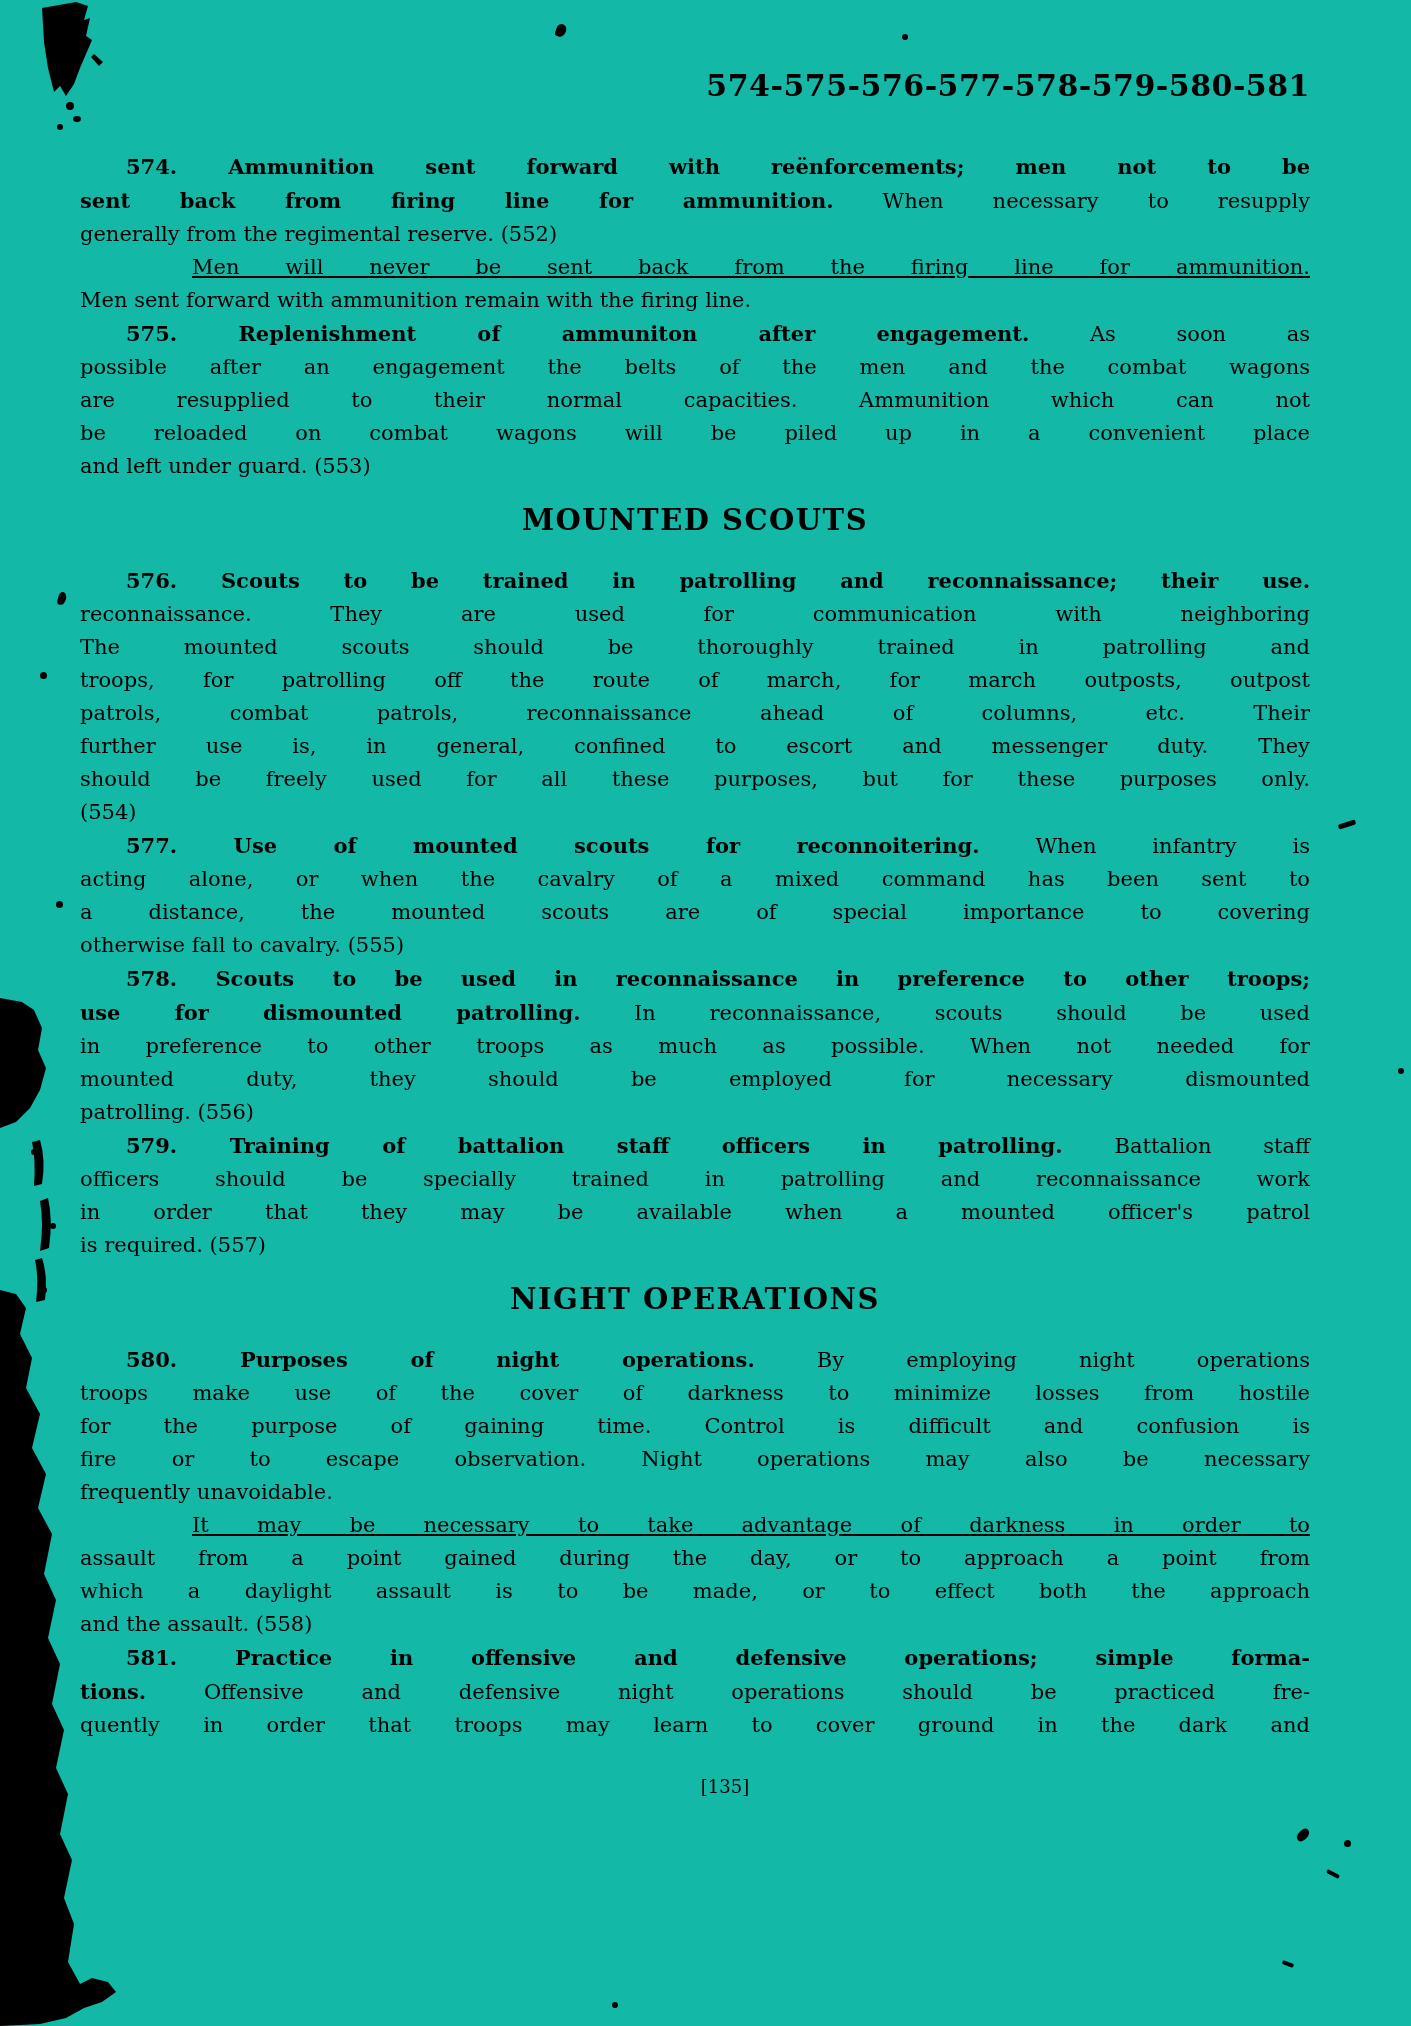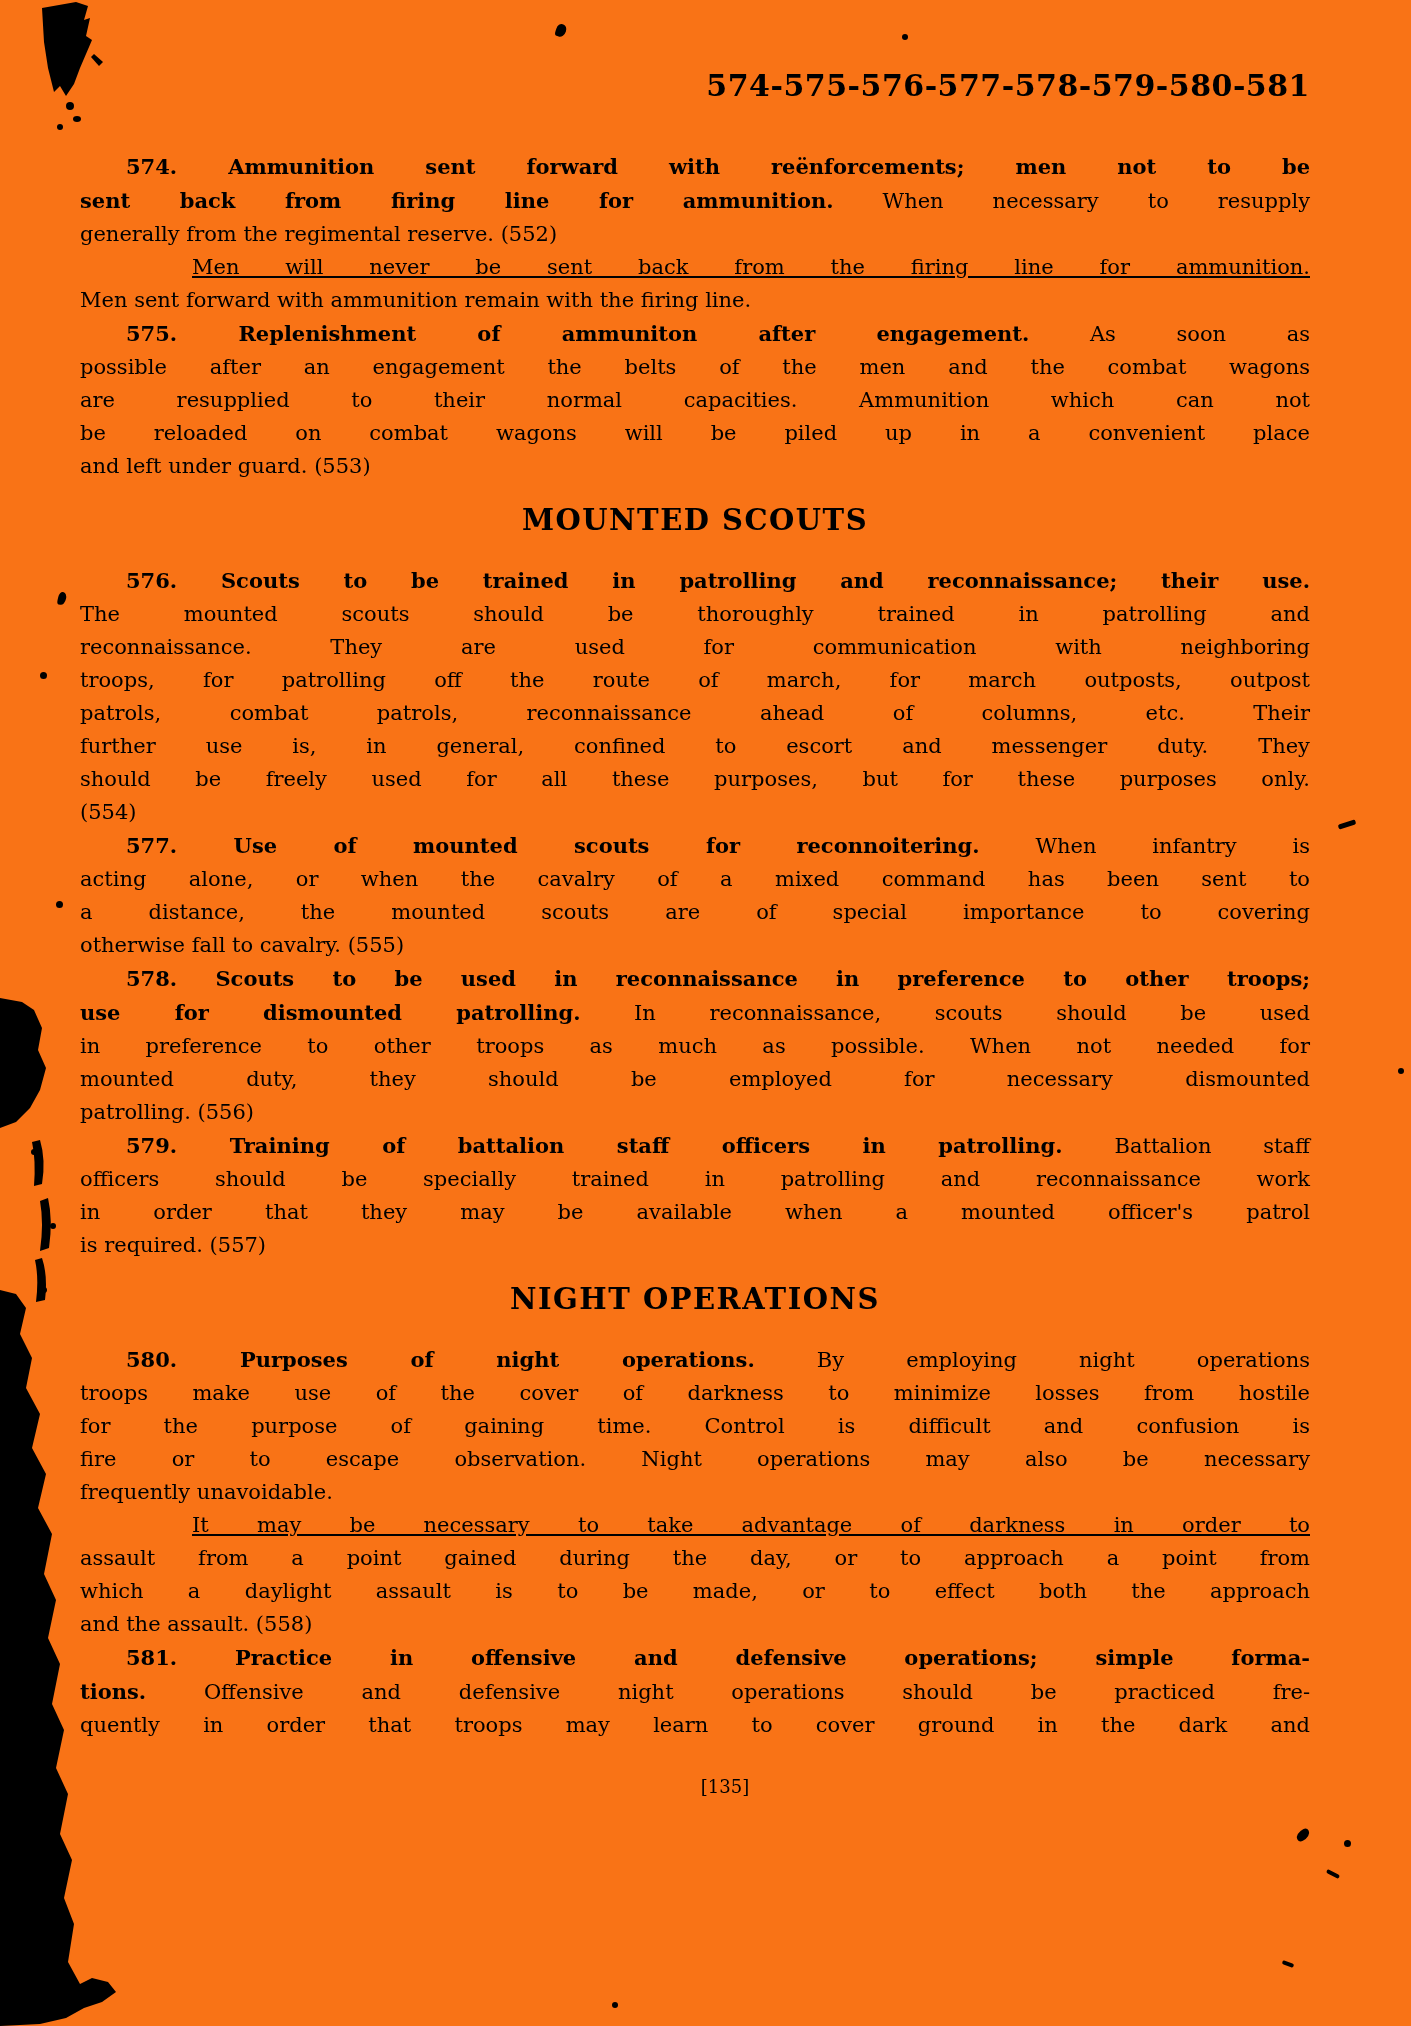--- a/index.html
+++ b/index.html
@@ -1,19 +1,19 @@
 <!DOCTYPE html>
 <html><head>
 <meta charset="utf-8">
 <style>
   * { margin:0; padding:0; box-sizing:border-box; }
   html,body { background:#ffffff; }
   .page {
     position:relative; width:1411px; height:2026px;
-    background:#f97316; color:#000;
+    background:#14b8a6; color:#000;
     font-family:"DejaVu Serif", serif;
     overflow:hidden;
   }
   .header {
     position:absolute; top:68px; right:101px;
     font-size:30px; font-weight:700; letter-spacing:.5px;
   }
   .content {
     position:absolute; top:150px; left:80px; width:1230px;
   }
@@ -90,22 +90,22 @@
         <div class="para">
           <div class="line ind-normal"><span class="b">575.  Replenishment of ammuniton after engagement.</span> <span class="r">As soon as</span></div>
           <div class="line"><span class="r">possible after an engagement the belts of the men and the combat wagons</span></div>
           <div class="line"><span class="r">are resupplied to their normal capacities.  Ammunition which can not</span></div>
           <div class="line"><span class="r">be reloaded on combat wagons will be piled up in a convenient place</span></div>
           <div class="line last"><span class="r">and left under guard.  (553)</span></div>
         </div>
         <div class="section-heading">MOUNTED SCOUTS</div>
         <div class="para">
           <div class="line ind-normal"><span class="b">576.  Scouts to be trained in patrolling and reconnaissance; their use.</span></div>
+          <div class="line"><span class="r">reconnaissance.  They are used for communication with neighboring</span></div>
           <div class="line"><span class="r">The mounted scouts should be thoroughly trained in patrolling and</span></div>
-          <div class="line"><span class="r">reconnaissance.  They are used for communication with neighboring</span></div>
           <div class="line"><span class="r">troops, for patrolling off the route of march, for march outposts, outpost</span></div>
           <div class="line"><span class="r">patrols, combat patrols, reconnaissance ahead of columns, etc.  Their</span></div>
           <div class="line"><span class="r">further use is, in general, confined to escort and messenger duty.  They</span></div>
           <div class="line"><span class="r">should be freely used for all these purposes, but for these purposes only.</span></div>
           <div class="line last"><span class="r">(554)</span></div>
         </div>
         <div class="para">
           <div class="line ind-normal"><span class="b">577.  Use of mounted scouts for reconnoitering.</span> <span class="r">When infantry is</span></div>
           <div class="line"><span class="r">acting alone, or when the cavalry of a mixed command has been sent to</span></div>
           <div class="line"><span class="r">a distance, the mounted scouts are of special importance to covering</span></div>

